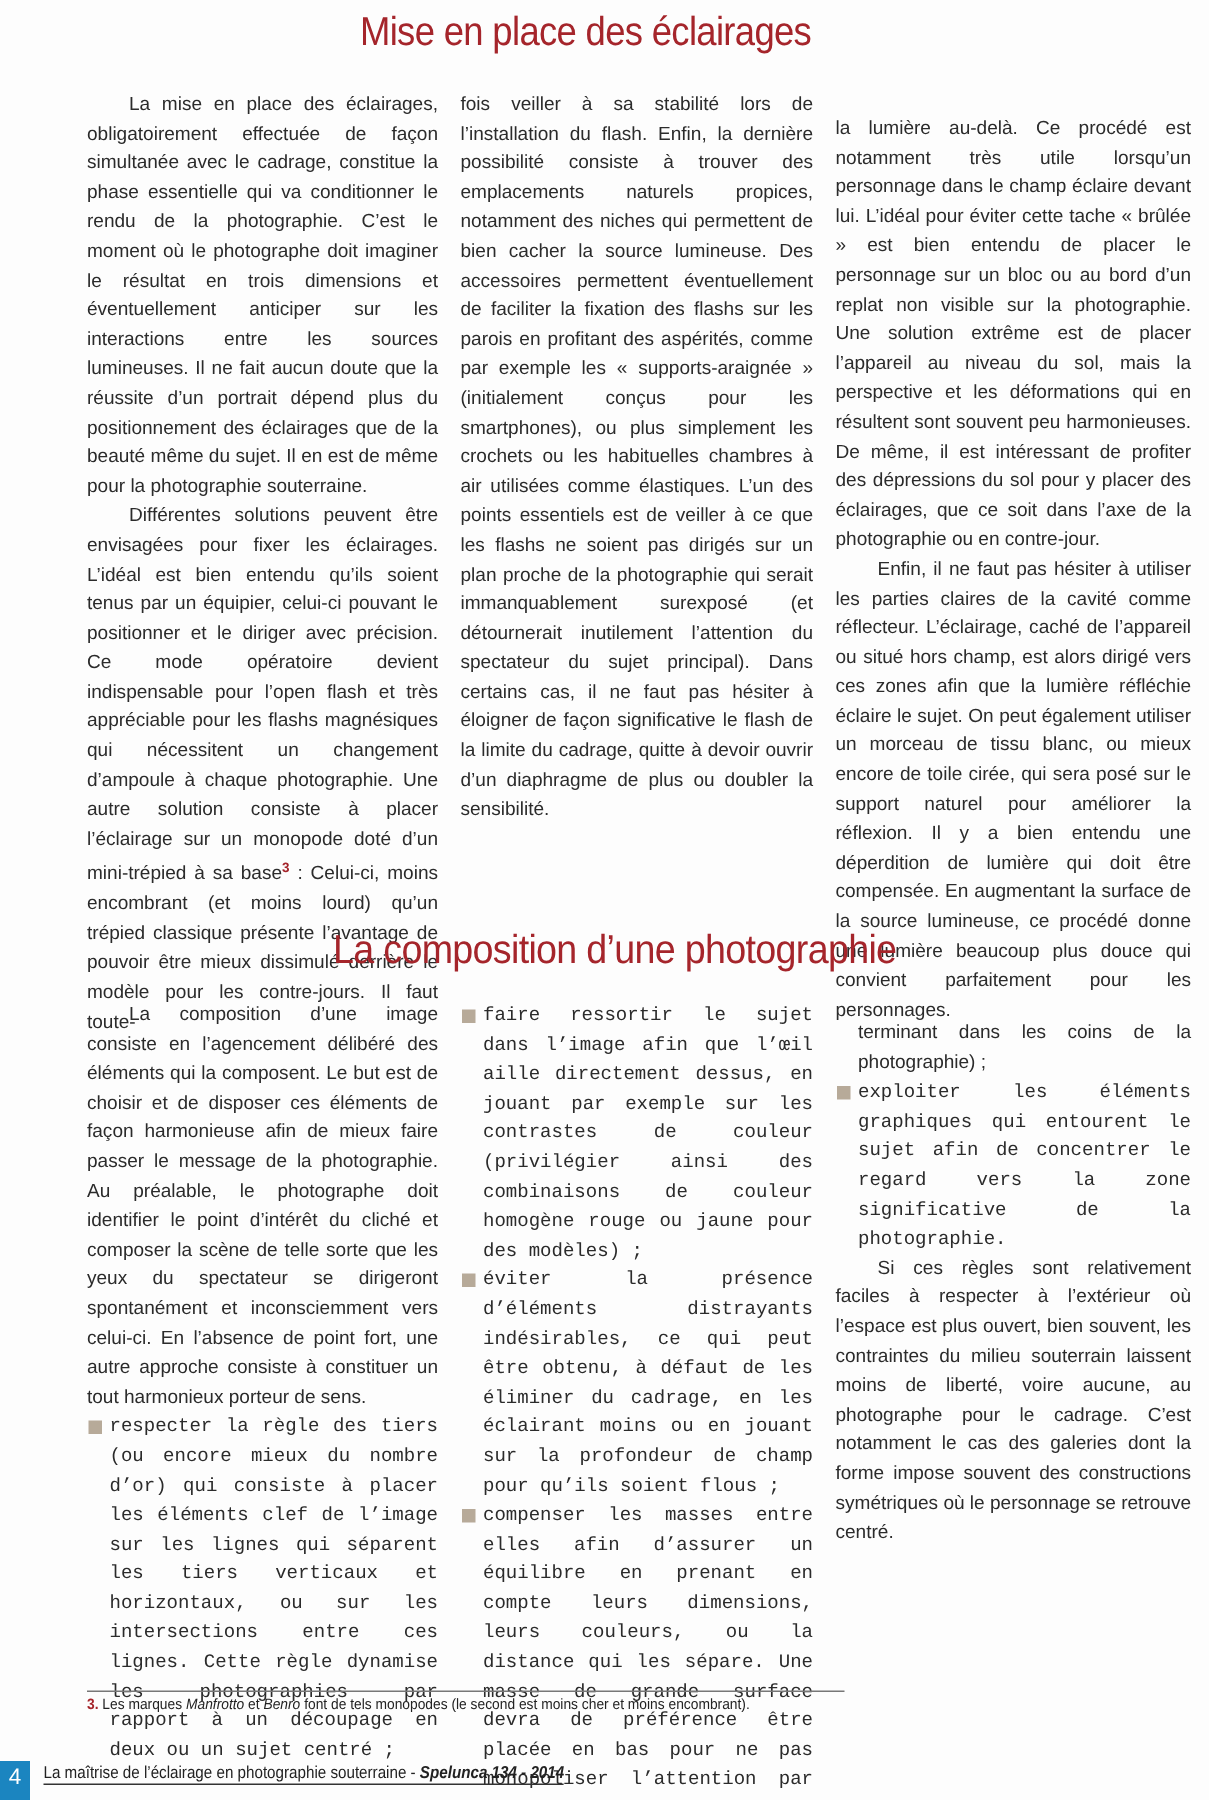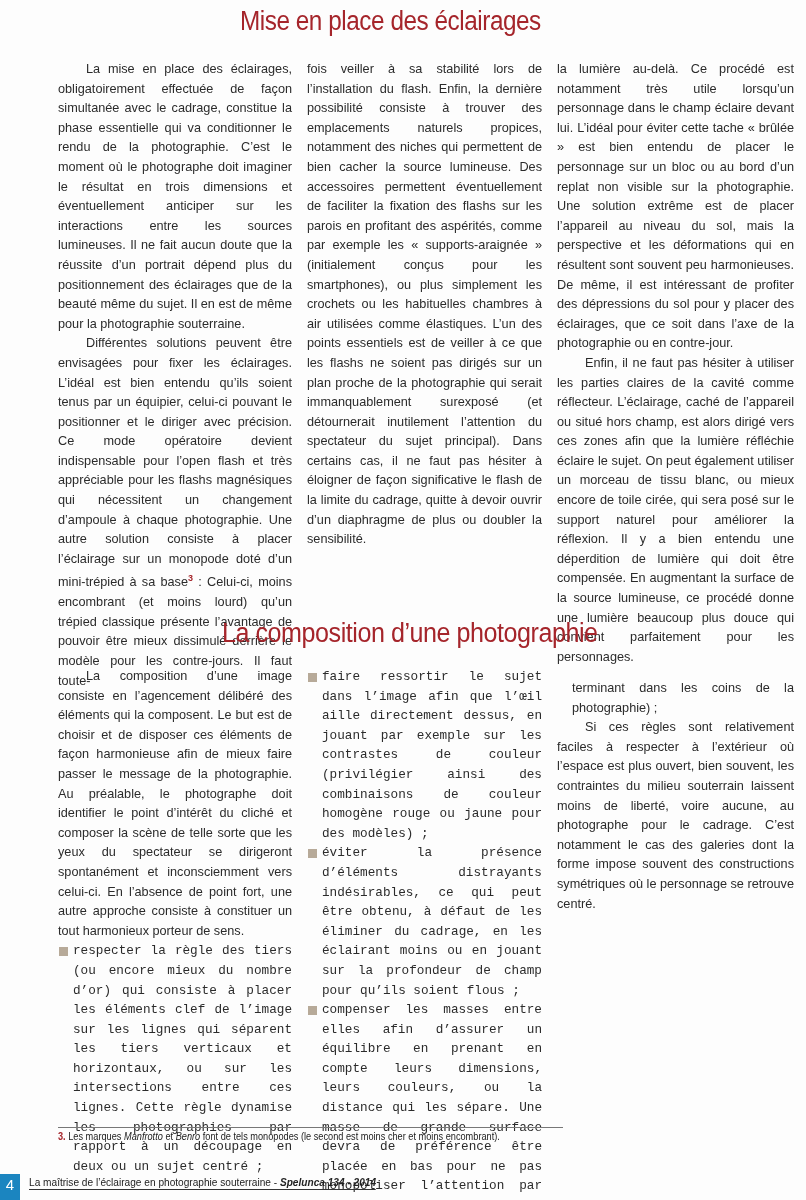--- a/index.html
+++ b/index.html
@@ -13,21 +13,21 @@
   .title-1 { top: 6px; left: 240px; right: 0; font-size: 27px; transform: scaleX(0.9); transform-origin: left; text-align: left; }
   .title-2 { top: 618px; left: 222px; font-size: 27px; text-align: left; transform: scaleX(0.93); transform-origin: left; }
   .col {
     position: absolute; font-size: 12.7px; line-height: 19.6px; text-align: justify;
     font-family: "Liberation Sans", sans-serif; color: #2b2b2b;
   }
   .col p { text-indent: 0; }
   .col p.ind { text-indent: 28px; }
   .c1 { left: 58px; width: 234px; top: 60px; }
   .c2 { left: 307px; width: 235px; top: 60px; }
-  .c3 { left: 557px; width: 237px; top: 60px; }
+  .c3 { left: 557px; width: 237px; top: 76px; }
   .d1 { left: 58px; width: 234px; top: 667px; }
   .d2 { left: 307px; width: 235px; top: 667px; }
   .d3 { left: 557px; width: 237px; top: 679px; }
   sup.fn { color: #a5252b; font-weight: bold; font-size: 9px; }
   ul.bl { list-style: none; }
   ul.bl li { position: relative; padding-left: 15px; font-family: Liberation Mono, monospace; }
   ul.bl li::before {
     content: ""; position: absolute; left: 1px; top: 6px; width: 9px; height: 9px; background: #b7aa99;
   }
   .cont { padding-left: 15px; }
@@ -71,20 +71,21 @@
     <li>faire ressortir le sujet dans l’image afin que l’œil aille directement dessus, en jouant par exemple sur les contrastes de couleur (privilégier ainsi des combinaisons de couleur homogène rouge ou jaune pour des modèles) ;</li>
     <li>éviter la présence d’éléments distrayants indésirables, ce qui peut être obtenu, à défaut de les éliminer du cadrage, en les éclairant moins ou en jouant sur la profondeur de champ pour qu’ils soient flous ;</li>
     <li>compenser les masses entre elles afin d’assurer un équilibre en prenant en compte leurs dimensions, leurs couleurs, ou la distance qui les sépare. Une masse de grande surface devra de préférence être placée en bas pour ne pas monopoliser l’attention par rapport au plus petites ;</li>
     <li>organiser la construction de la photographie avec des lignes fortes afin de renforcer la dynamique de l’image (notamment les diagonales se</li>
   </ul>
 </div>
 
 <div class="col d3">
   <p class="cont">terminant dans les coins de la photographie) ;</p>
   <ul class="bl">
+    <li>exploiter les éléments graphiques qui entourent le sujet afin de concentrer le regard vers la zone significative de la photographie.</li>
   </ul>
   <p class="ind">Si ces règles sont relativement faciles à respecter à l’extérieur où l’espace est plus ouvert, bien souvent, les contraintes du milieu souterrain laissent moins de liberté, voire aucune, au photographe pour le cadrage. C’est notamment le cas des galeries dont la forme impose souvent des constructions symétriques où le personnage se retrouve centré.</p>
 </div>
 
 <div class="footnote-rule"></div>
 <div class="footnote">
   <span class="num">3.</span><span> Les marques </span><i>Manfrotto</i><span> et </span><i>Benro</i><span> font de tels monopodes (le second est moins cher et moins encombrant).</span>
 </div>
 
 <div class="pagebox">4</div>

